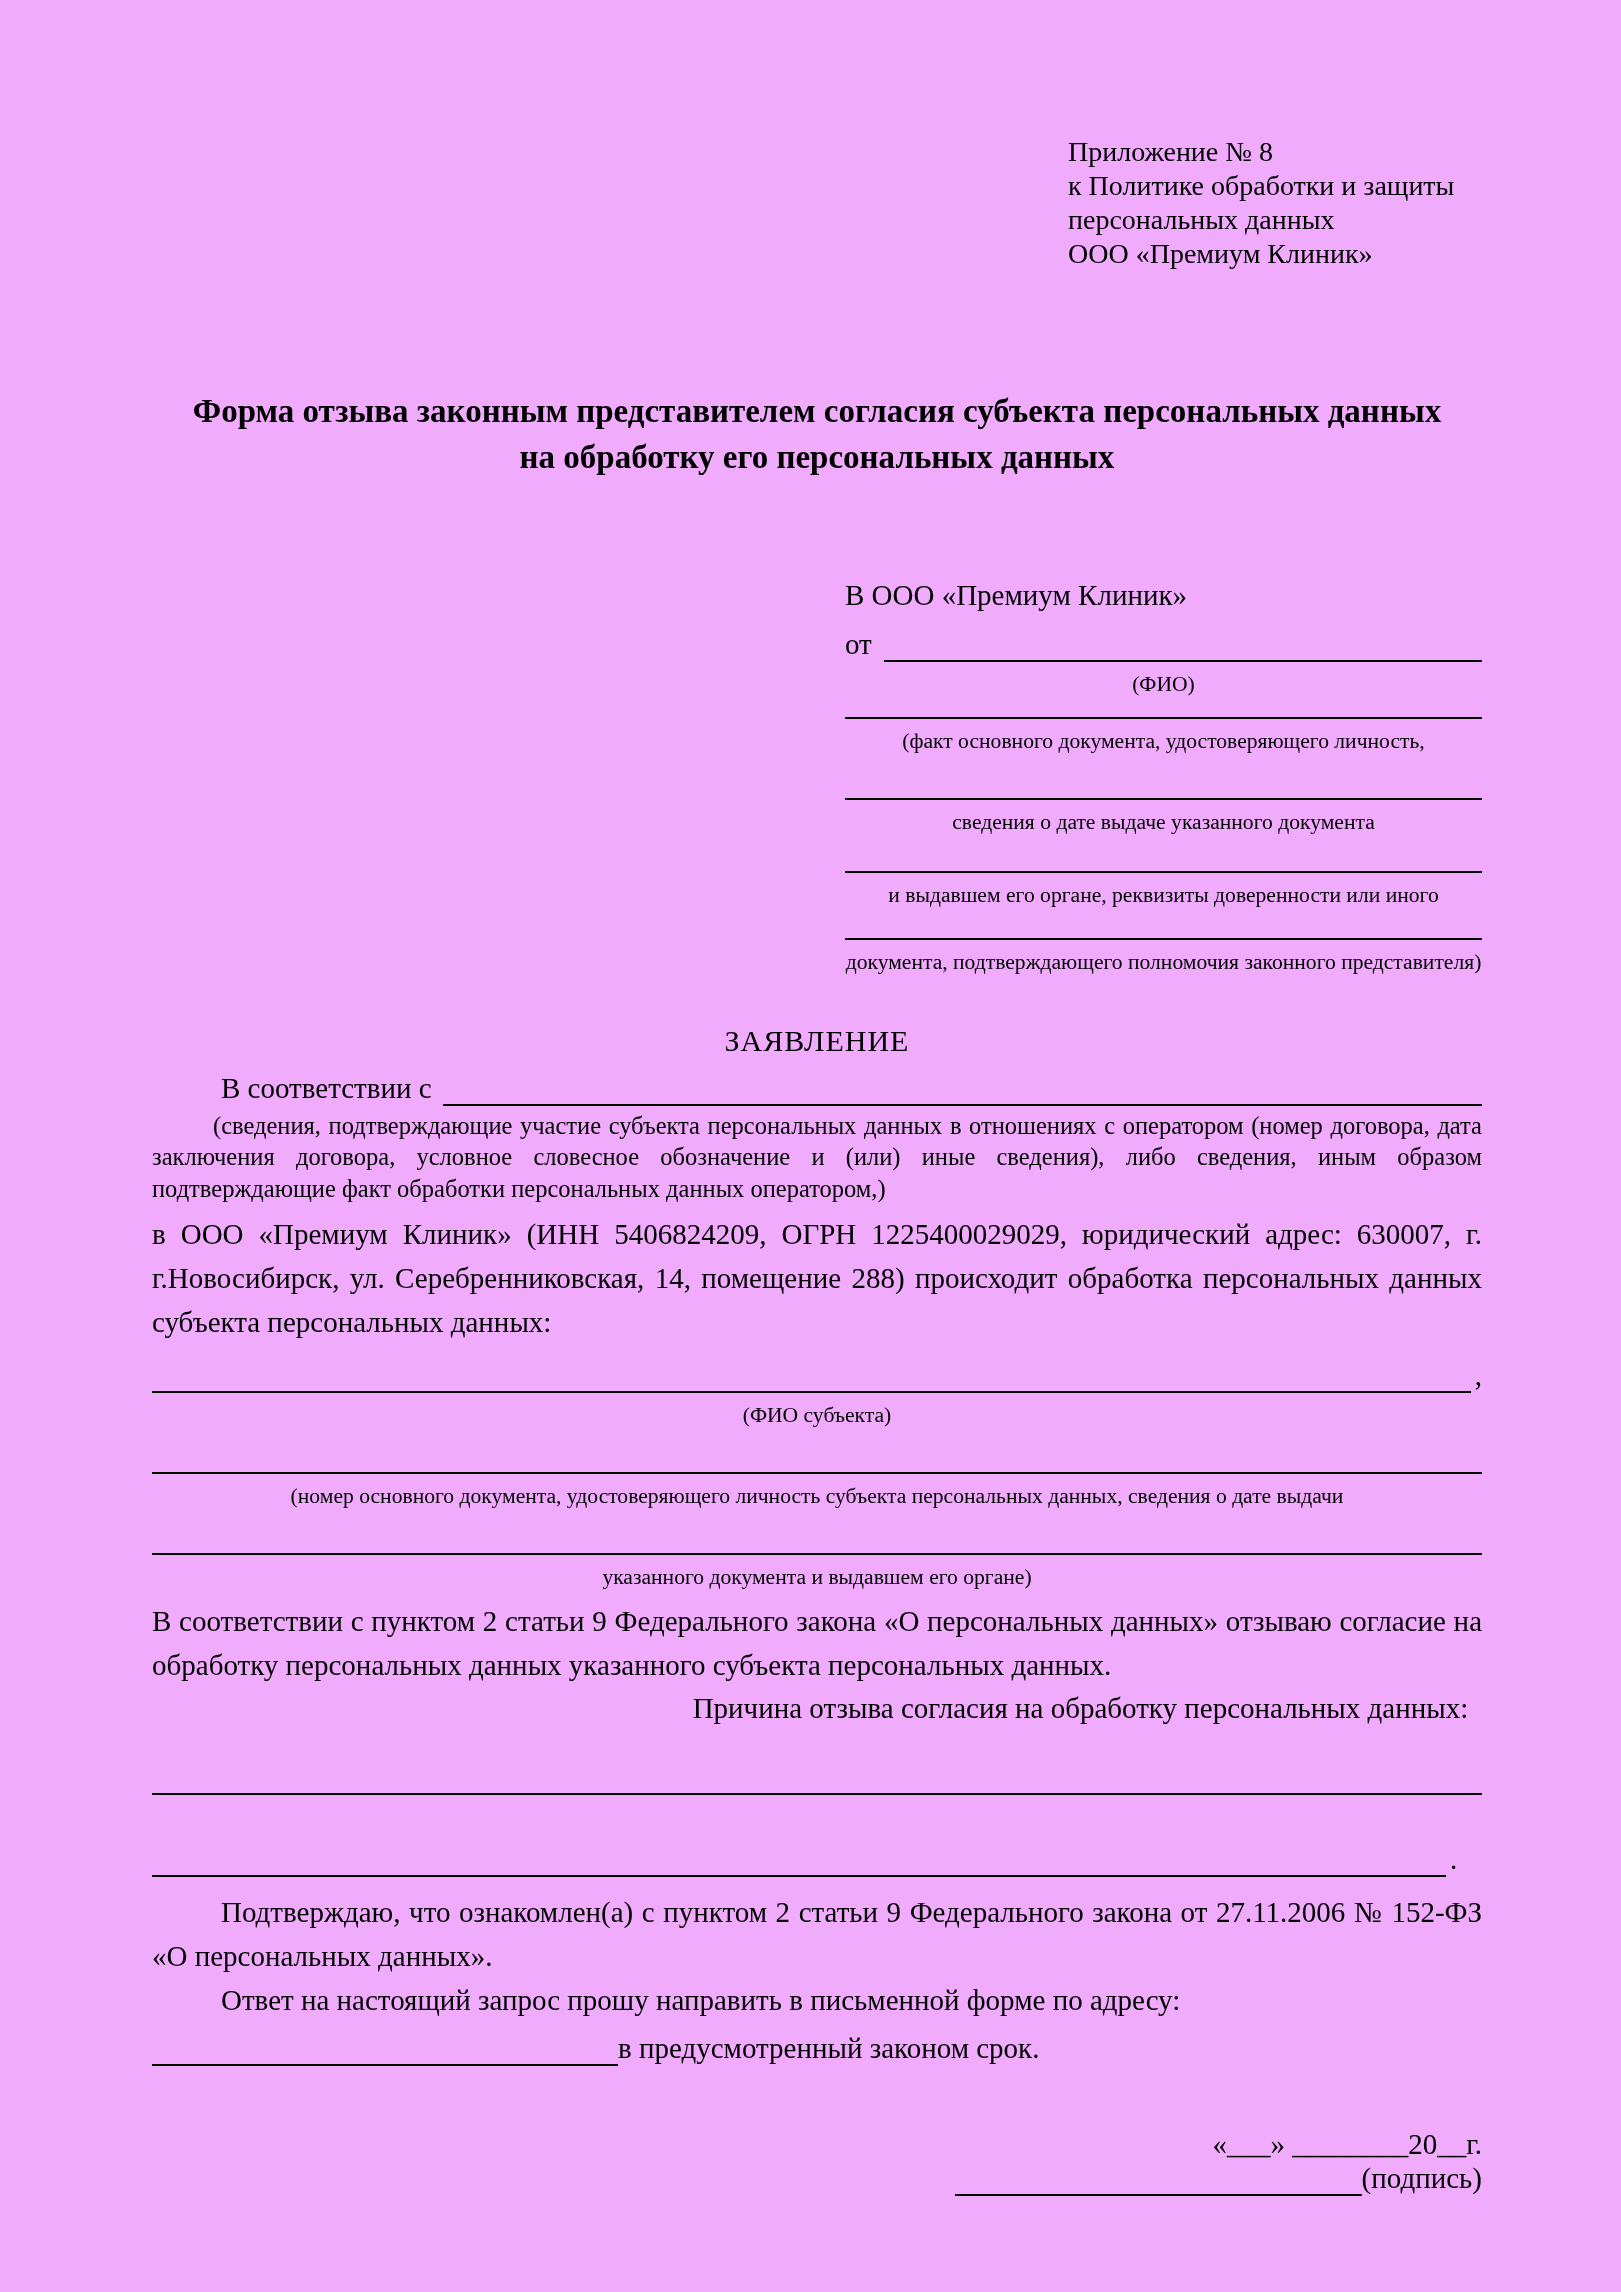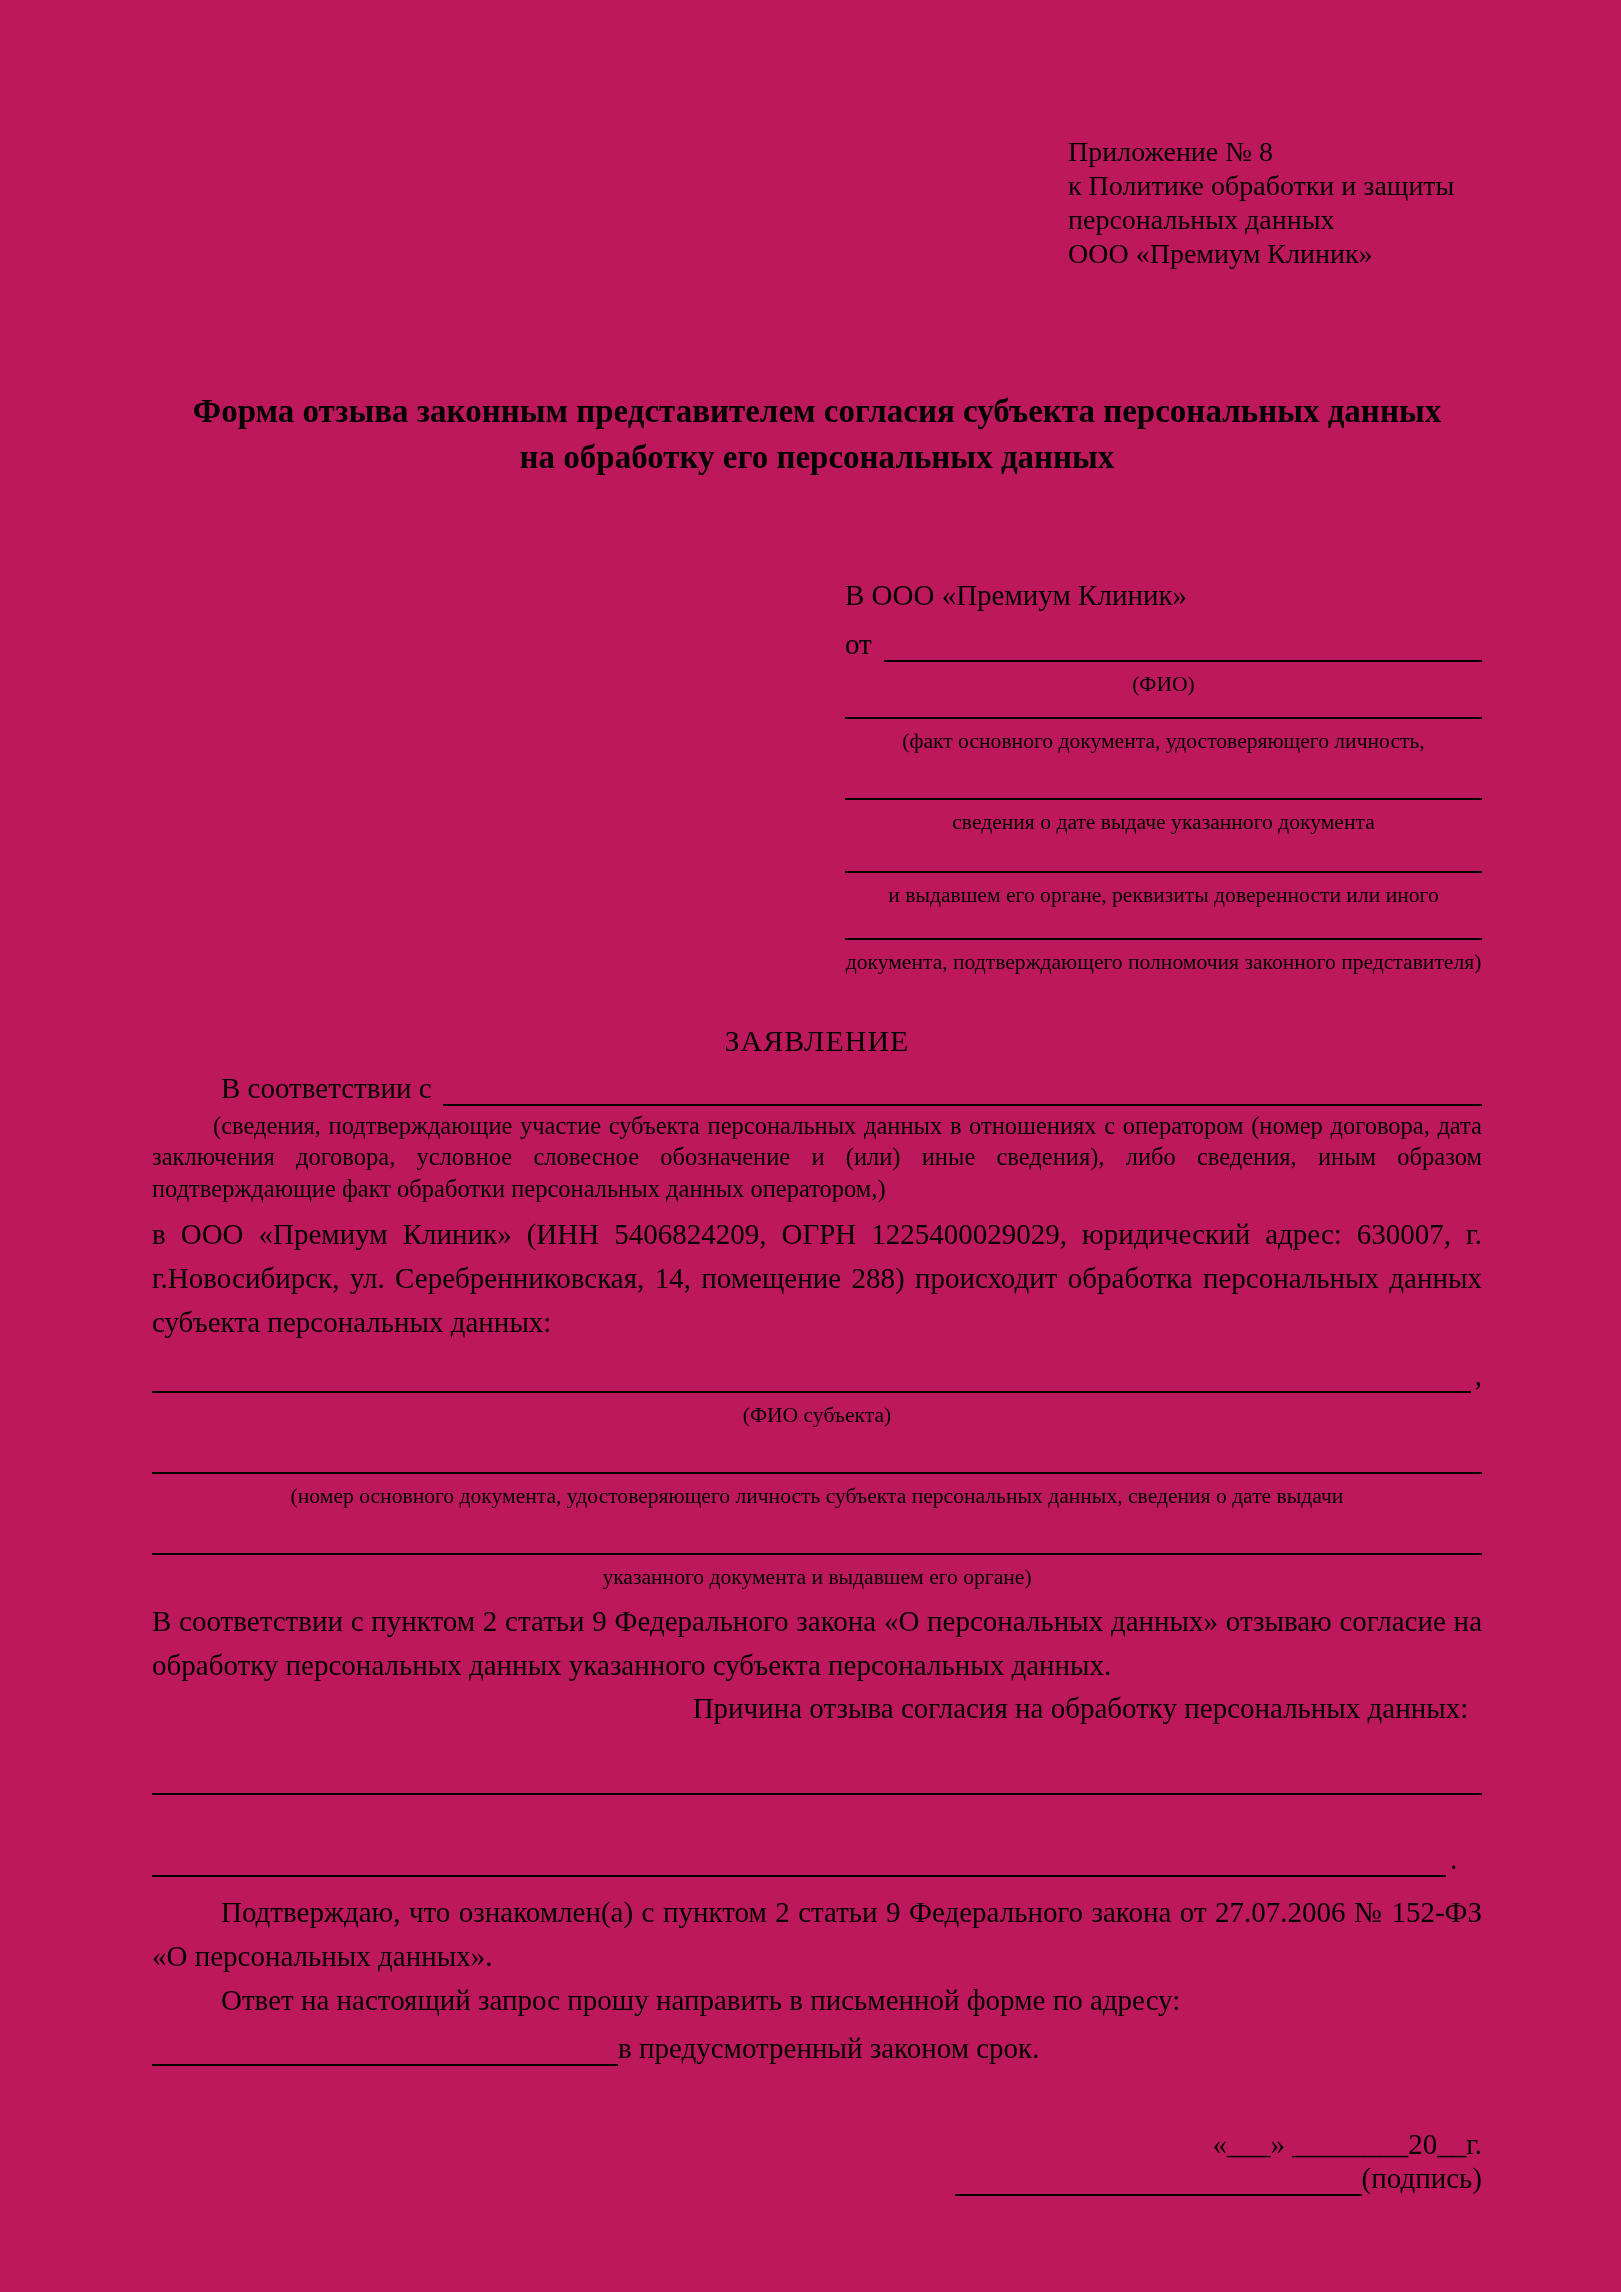--- a/index.html
+++ b/index.html
@@ -1,19 +1,19 @@
 <!DOCTYPE html>
 <html lang="ru"><head>
 <meta charset="utf-8">
 <style>
   html,body{margin:0;padding:0;background:#ffffff;}
   .page{
     position:relative;
     width:1621px;height:2293px;
-    margin:0 auto;background:#be185d;color:#000;
+    margin:0 auto;background:#f0abfc;color:#000;
     font-family:"Liberation Serif","DejaVu Serif",serif;
     font-size:29px;line-height:1.2;
     box-sizing:border-box;
     padding:135px 139px 39px 152px;
     overflow:hidden;
   }
   .appendix{margin-left:916px;font-size:28px;line-height:1.22;}
   .doc-title{
     margin:116px 39px 0 39px;text-align:center;
     font-size:33px;font-weight:bold;line-height:1.4;
@@ -127,21 +127,21 @@
     <span class="blank"></span>
   </div>
 
   <div class="writein-1"></div>
 
   <div class="flex-row period-row">
     <span class="blank"></span>
     <span class="tail">.</span>
   </div>
 
-  <p class="para indent" style="margin-top:13.7px;">Подтверждаю, что ознакомлен(а) с пунктом 2 статьи 9 Федерального закона от 27.07.2006 № 152-ФЗ «О персональных данных».</p>
+  <p class="para indent" style="margin-top:13.7px;">Подтверждаю, что ознакомлен(а) с пунктом 2 статьи 9 Федерального закона от 27.11.2006 № 152-ФЗ «О персональных данных».</p>
 
   <p class="para indent">Ответ на настоящий запрос прошу направить в письменной форме по адресу:</p>
 
   <div class="flex-row reply-line">
     <span class="blank"></span>
     <span>в предусмотренный законом срок.</span>
   </div>
 
   <div class="footer">
     <span>«___» ________20__г.</span>

